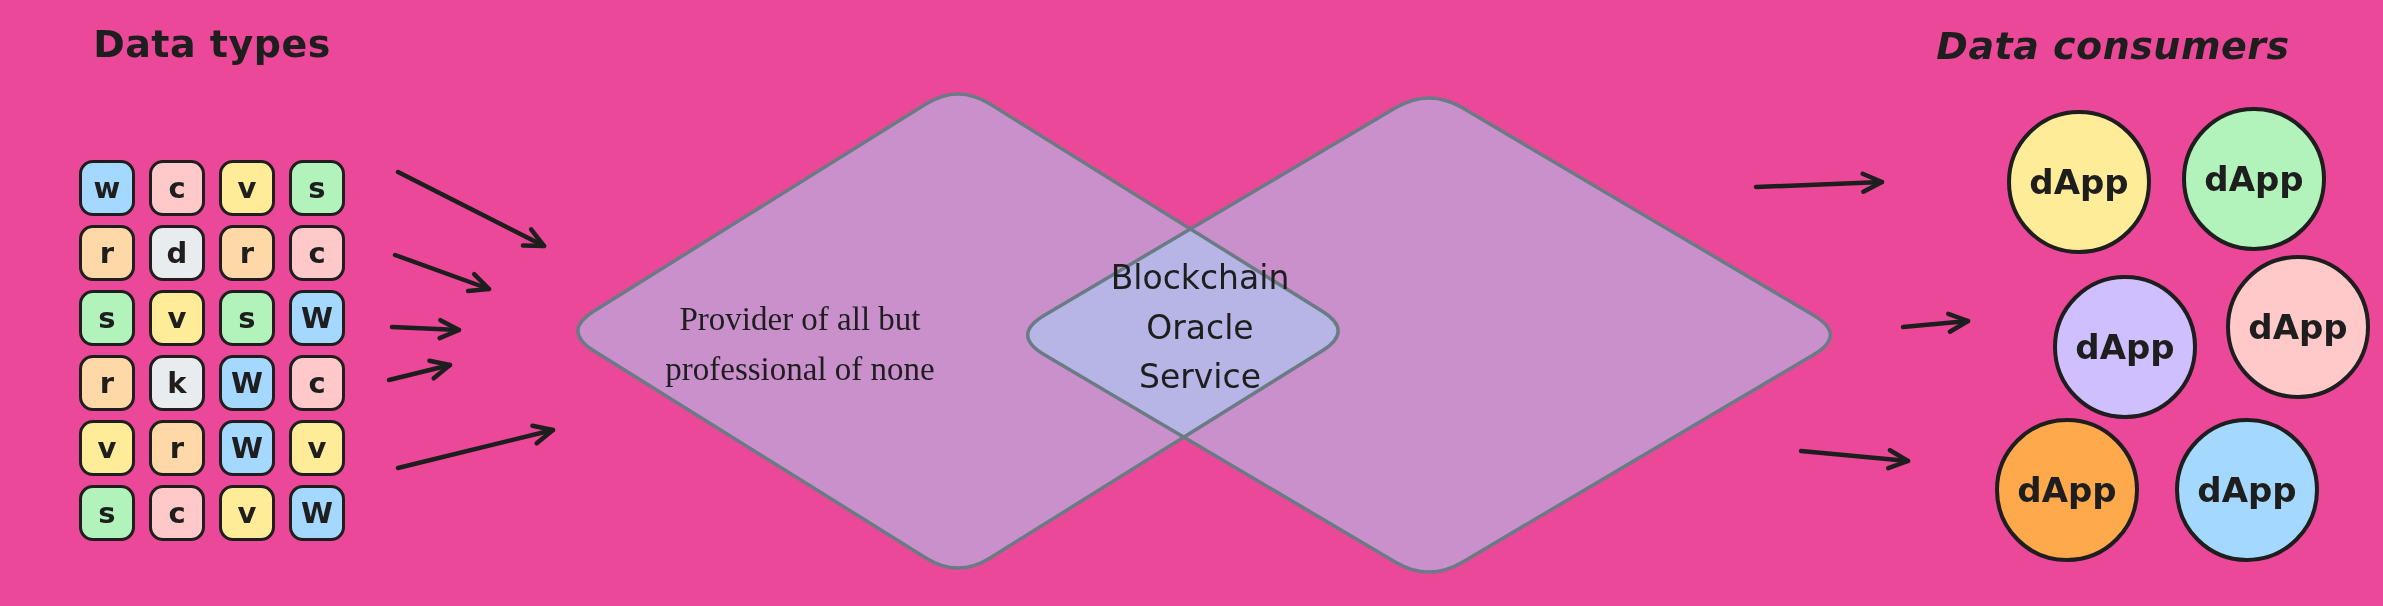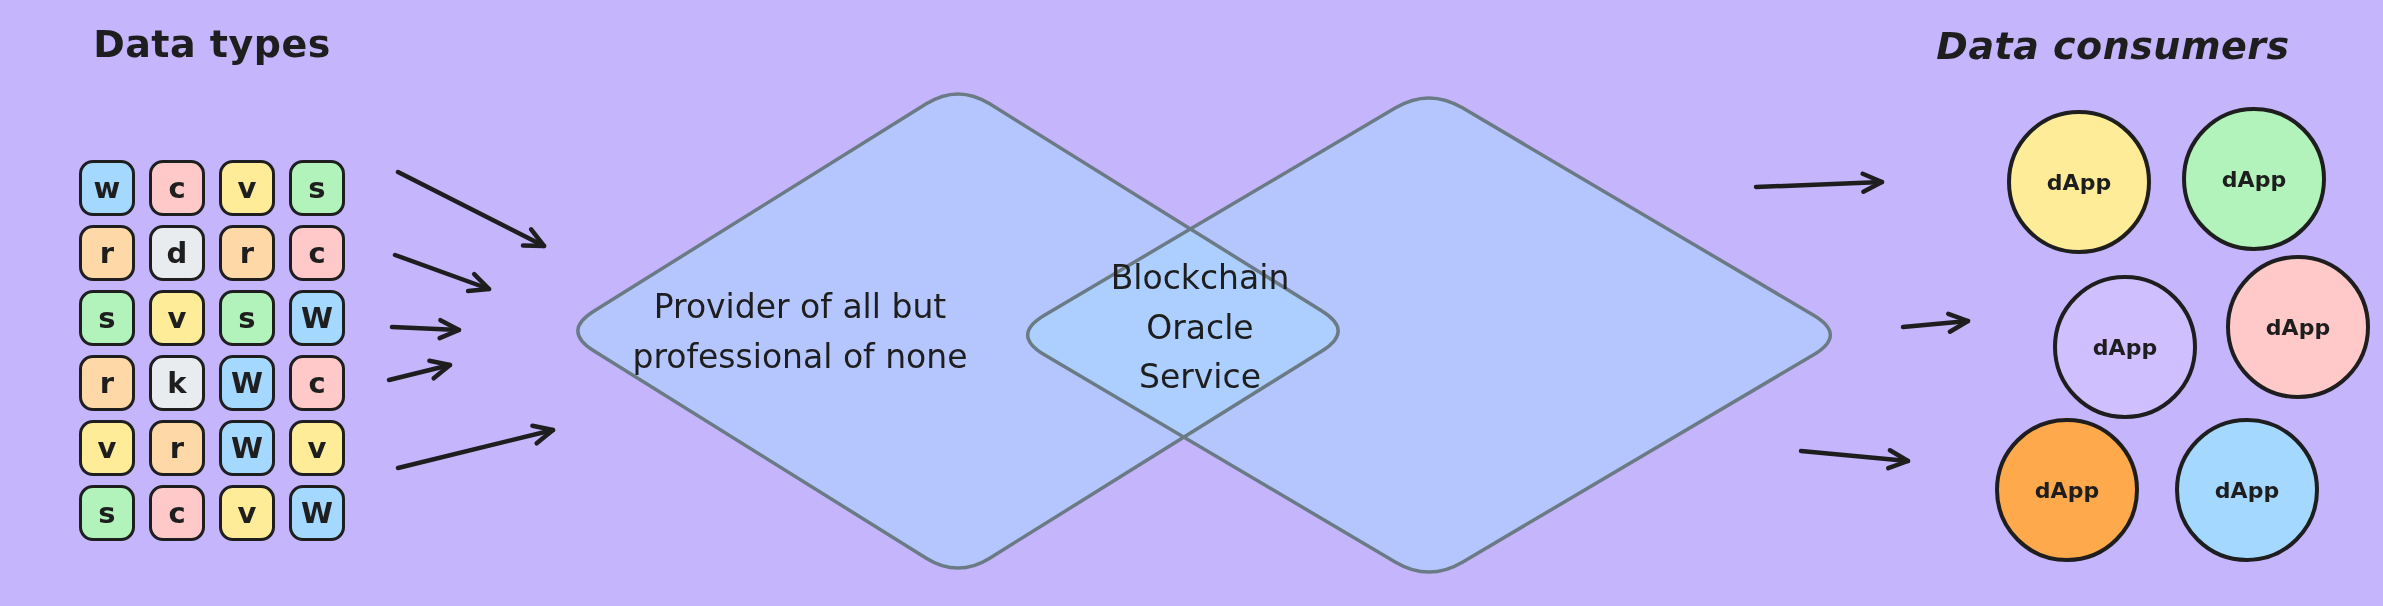--- a/index.html
+++ b/index.html
@@ -5,21 +5,21 @@
   * { box-sizing: border-box; margin: 0; padding: 0; }
   body {
     background: #ffffff;
     font-family: "DejaVu Sans", sans-serif;
     color: var(--c-ink, #1e1e1e);
   }
   .canvas {
     position: relative;
     width: 2383px;
     height: 606px;
-    background: #c4b5fd;
+    background: #ec4899;
     overflow: hidden;
   }
   .layer { position: absolute; inset: 0; }
   .title {
     position: absolute;
     transform: translateX(-50%);
     font-size: 38px;
     font-weight: 600;
     letter-spacing: 0.5px;
     white-space: nowrap;
@@ -56,21 +56,21 @@
   }
   .dapp {
     position: absolute;
     width: 144px;
     height: 144px;
     border: 4px solid var(--c-ink);
     border-radius: 50%;
     display: flex;
     align-items: center;
     justify-content: center;
-    font-size: 22px;
+    font-size: 34px;
     font-weight: 600;
     color: var(--c-ink);
   }
   .diamond-fill { fill: var(--c-diamond_fill); fill-opacity: 0.5; stroke: none; }
   .diamond-stroke { fill: none; stroke: var(--c-diamond_stroke); stroke-width: 3.5; stroke-linejoin: round; }
   .arrow { stroke: var(--c-ink); stroke-width: 4.5; stroke-linecap: round; fill: none; }
   .arrowhead { stroke: var(--c-ink); stroke-width: 4.5; stroke-linecap: round; stroke-linejoin: round; fill: none; }
 </style>
 </head>
 <body>
@@ -124,21 +124,21 @@
       <div class="tile" style="background: rgb(255, 236, 153);">v</div>
       <div class="tile" style="background: rgb(255, 216, 168);">r</div>
       <div class="tile" style="background: rgb(165, 216, 255);">W</div>
       <div class="tile" style="background: rgb(255, 236, 153);">v</div>
       <div class="tile" style="background: rgb(178, 242, 187);">s</div>
       <div class="tile" style="background: rgb(255, 201, 201);">c</div>
       <div class="tile" style="background: rgb(255, 236, 153);">v</div>
       <div class="tile" style="background: rgb(165, 216, 255);">W</div>
     </div>
 
-  <div class="diamond-label" style="left:800px; top:331px; width:420px;">Provider of all but
+  <div class="diamond-label" style="left:800px; top:344px; width:420px;font-family:Liberation Serif, serif;">Provider of all but
 professional of none</div>
   <div class="diamond-label" style="left:1200px; top:327px; width:300px;">Blockchain
 Oracle
 Service</div>
 
   <div class="layer" id="consumers">
       <div class="dapp" style="left: 2007px; top: 110px; background: rgb(255, 236, 153);">dApp</div>
       <div class="dapp" style="left: 2182px; top: 107px; background: rgb(178, 242, 187);">dApp</div>
       <div class="dapp" style="left: 2053px; top: 275px; background: rgb(208, 191, 255);">dApp</div>
       <div class="dapp" style="left: 2226px; top: 255px; background: rgb(255, 201, 201);">dApp</div>

